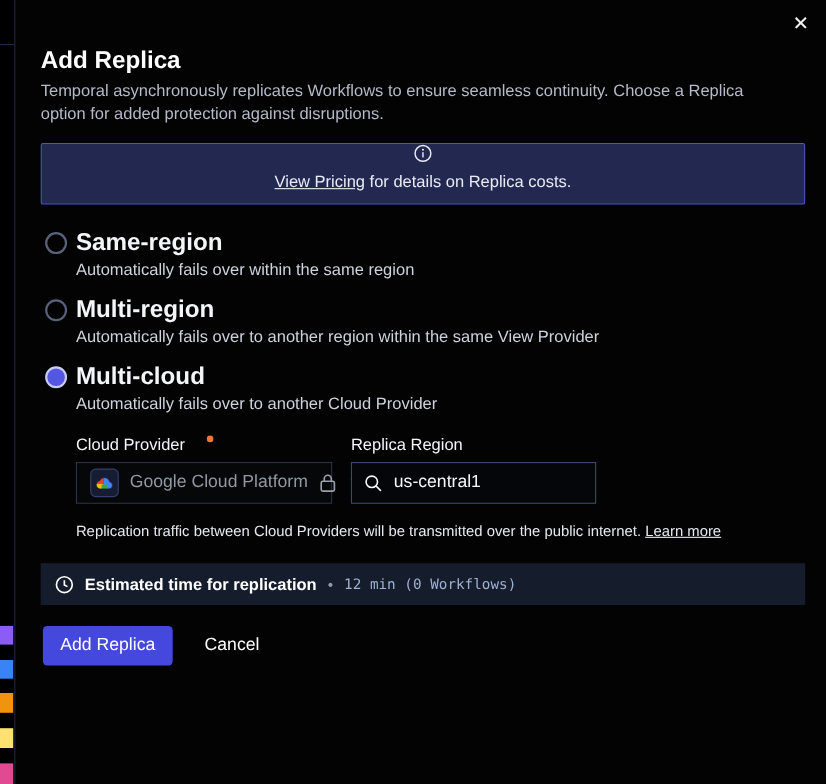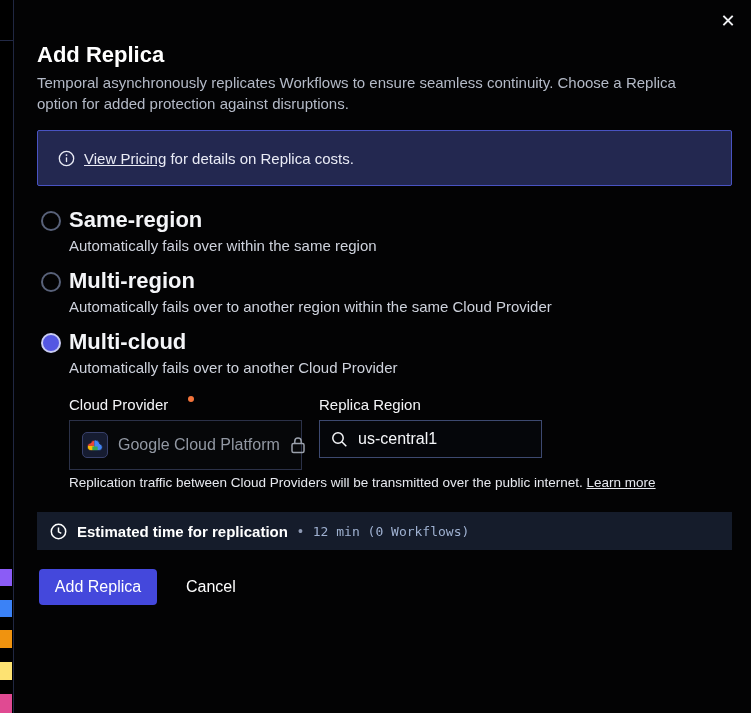--- a/index.html
+++ b/index.html
@@ -23,21 +23,21 @@
                display:flex; align-items:center; justify-content:center;
                color:#f0f1f4; font-size:18px; font-weight:300; cursor:pointer; }
 
   .modal-title { position:absolute; left:23px; top:42px; font-size:22px; font-weight:700; color:#ffffff; }
   .modal-desc  { position:absolute; left:23px; top:72px; width:668px; font-size:15px;
                  line-height:21px; color:#b4bac7; }
 
   
   .pricing-banner { position:absolute; left:23px; top:130px; width:695px; height:56px;
                     background:#232850; border:1px solid #4953c2; border-radius:2px;
-                    display:flex; align-items:center; padding:0 20px; gap:9px; color:#e9ebf5; }
+                    display:flex; align-items:center; padding:0 20px; gap:9px; color:#e9ebf5;flex-direction:column; }
   .pricing-banner .txt { font-size:15px; }
   .pricing-banner a.link { color:#e9ebf5; text-decoration:underline; cursor:pointer; }
   .info-ic { width:17px; height:17px; flex:0 0 auto; }
 
   
   .option { position:absolute; left:27px; display:flex; gap:8px; }
   .option.o0 { top:210px; } .option.o1 { top:271px; } .option.o2 { top:332px; }
   .radio { width:20px; height:20px; border-radius:50%; border:2px solid #59627a;
            background:transparent; margin-top:1px; flex:0 0 auto; cursor:pointer; }
   .radio.checked { background:#5457e2; border:2px solid #c9ccf3; }
@@ -45,21 +45,21 @@
   .opt-label { font-size:22px; font-weight:700; color:#f4f5f8; line-height:20px; margin-bottom:6px; cursor:pointer; }
   .opt-desc  { font-size:15px; color:#ced2dc; line-height:20px; }
 
   
   .field-label { position:absolute; top:396px; display:flex; gap:20px;
                  font-size:15px; font-weight:400; color:#f4f5f8; }
   .field-label.cp { left:55px; } .field-label.rr { left:305px;flex-direction:column; }
   .req-dot { width:6px; height:6px; border-radius:50%; display:inline-block; }
 
   
-  .cp-select { position:absolute; left:55px; top:420px; width:233px; height:50px;
+  .cp-select { position:absolute; left:55px; top:420px; width:233px; height:38px;
                border:1px solid #2b3148; background:#060709; display:flex; align-items:center;
                padding:0 12px; gap:10px; }
   .gcp-badge { width:26px; height:26px; border-radius:5px; background:#161c31;
                border:1px solid #38406a; display:flex; align-items:center; justify-content:center; flex:0 0 auto; }
   .cp-value { font-size:16px; color:#9298a3; flex:1 1 auto; white-space:nowrap; }
   .lock-ic { width:16px; height:18px; flex:0 0 auto; }
 
   
   .rr-input { position:absolute; left:305px; top:420px; width:223px; height:38px;
               border:1px solid #3d4970; background:#05060a; display:flex; align-items:center;
@@ -121,21 +121,21 @@
       <div class="opt-texts">
         <div class="opt-label">Same-region</div>
         <div class="opt-desc">Automatically fails over within the same region</div>
       </div>
     </div>
 
     <div class="option o1">
       <div class="radio"></div>
       <div class="opt-texts">
         <div class="opt-label">Multi-region</div>
-        <div class="opt-desc">Automatically fails over to another region within the same Cloud Provider</div>
+        <div class="opt-desc">Automatically fails over to another region within the same View Provider</div>
       </div>
     </div>
 
     <div class="option o2">
       <div class="radio checked"></div>
       <div class="opt-texts">
         <div class="opt-label">Multi-cloud</div>
         <div class="opt-desc">Automatically fails over to another Cloud Provider</div>
       </div>
     </div>

